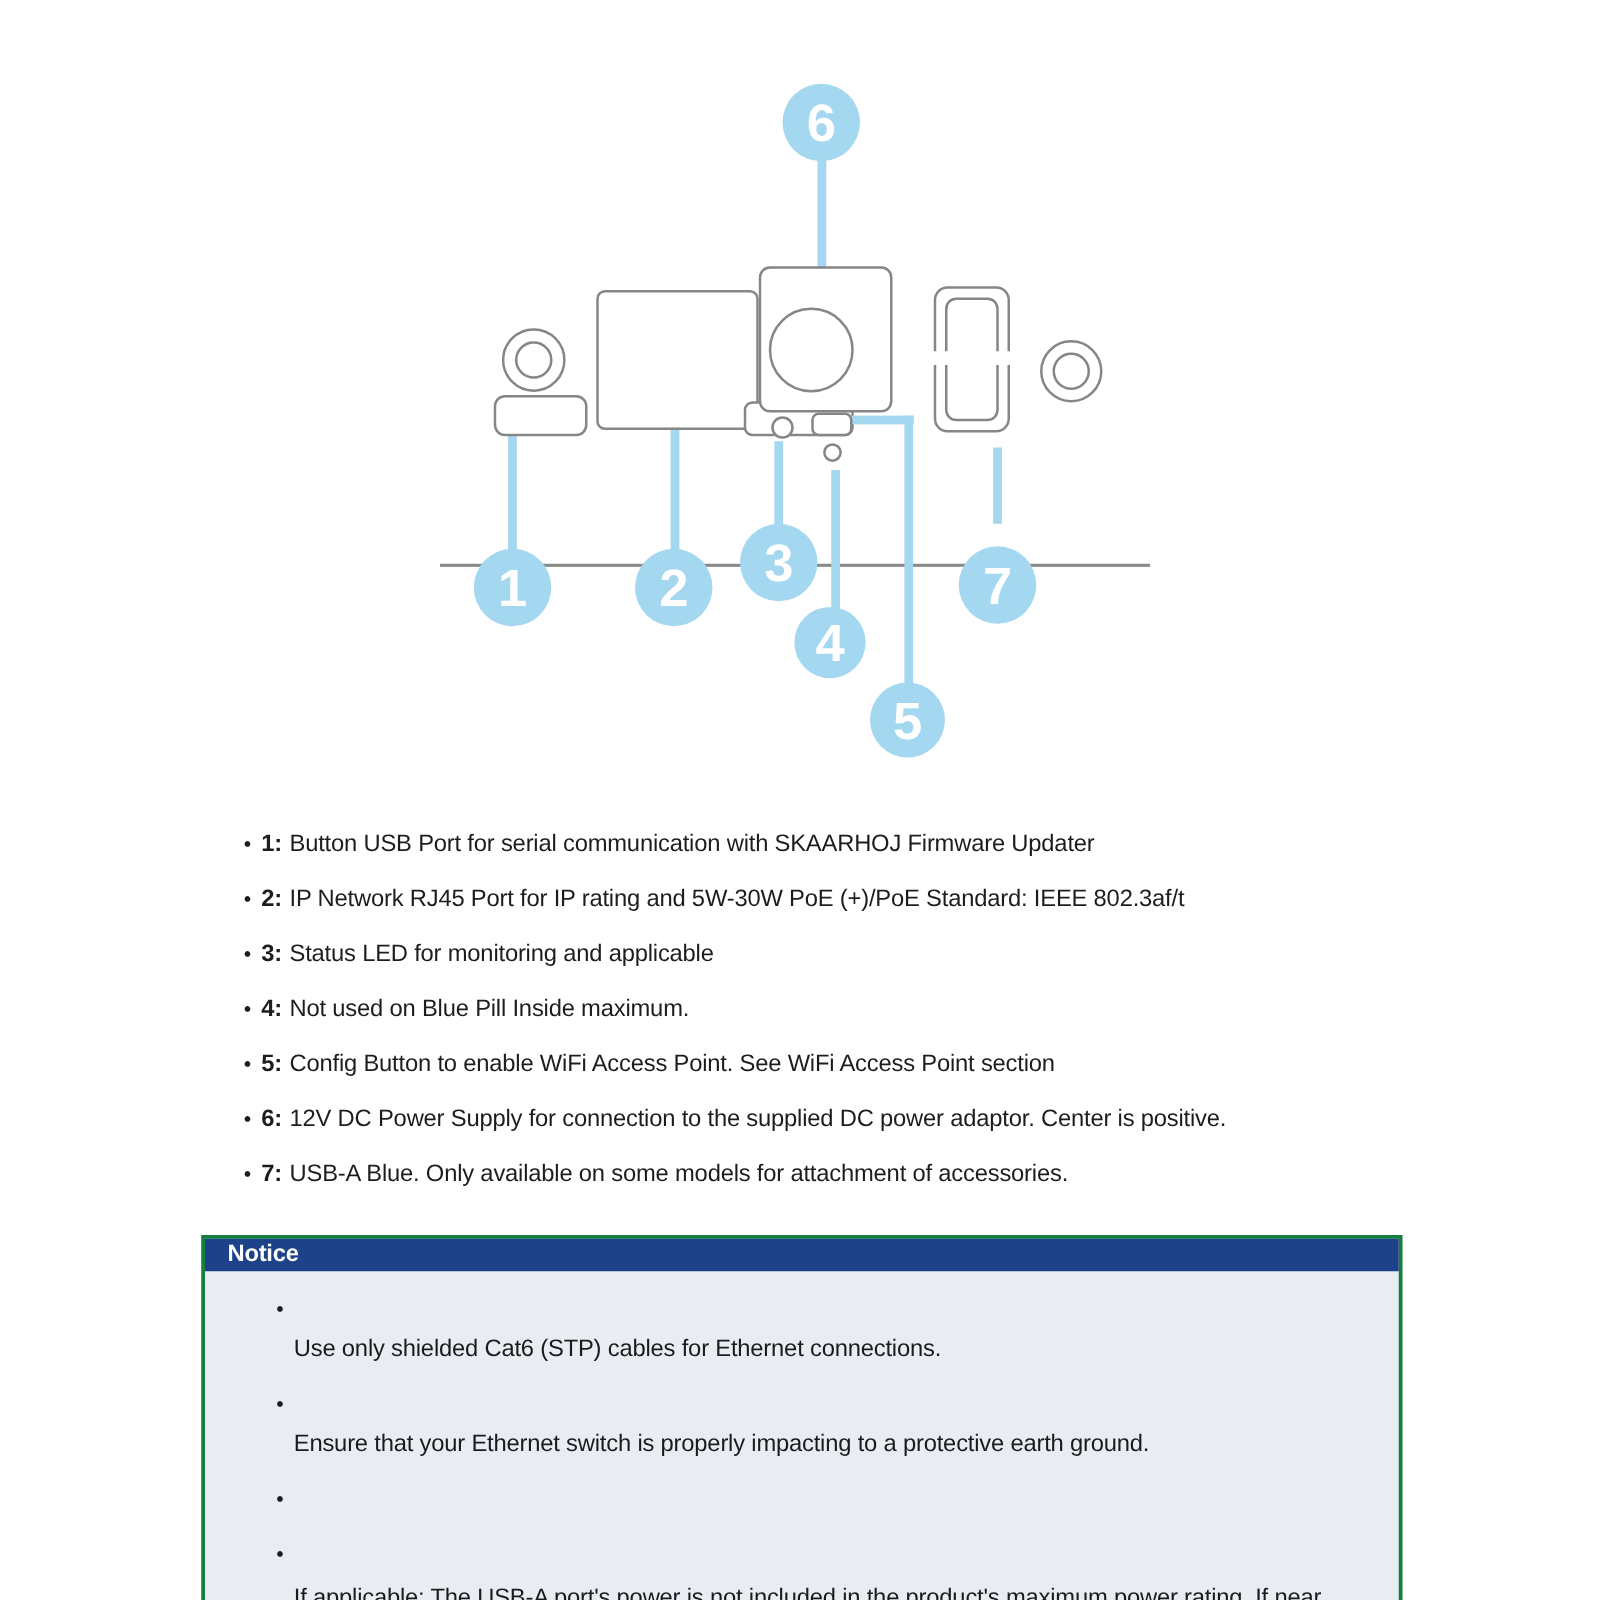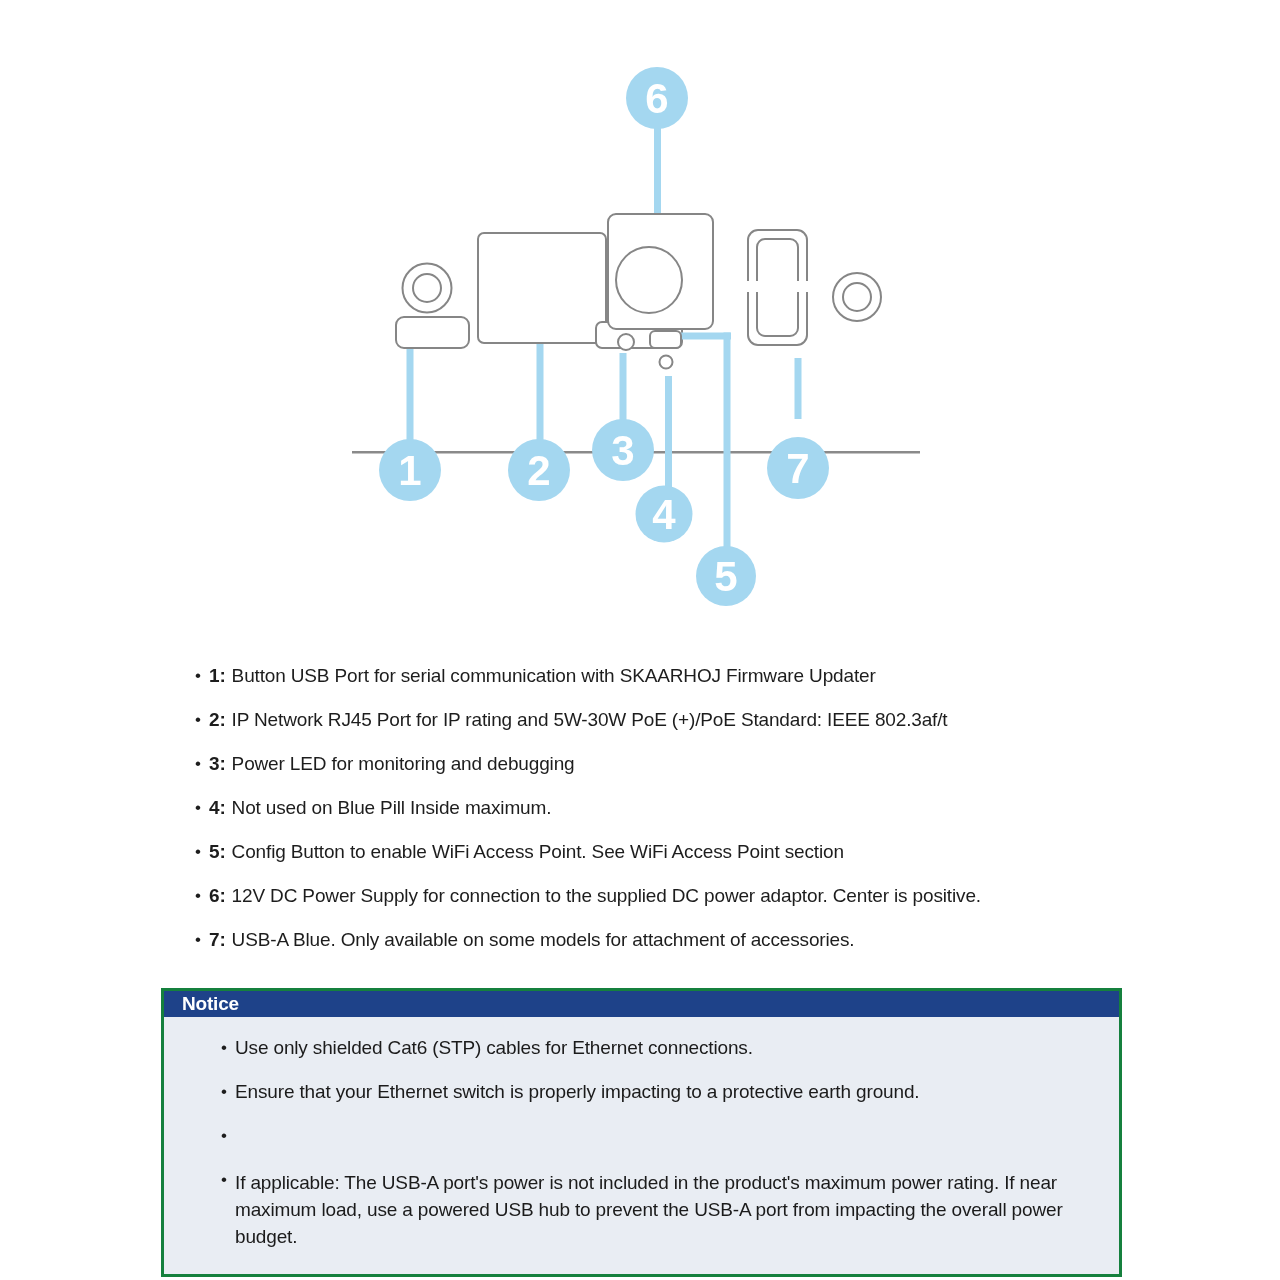--- a/index.html
+++ b/index.html
@@ -27,21 +27,21 @@
   .notice-header{
     background:#1e4289;color:#ffffff;font-weight:bold;font-size:19px;
     height:26px;line-height:25px;padding-left:18px;letter-spacing:-0.2px;
   }
   .notice-body{padding:20px 30px 24px 57px;}
   .notice-row{
     display:flex;align-items:flex-start;margin-bottom:23px;
     font-size:19px;line-height:21px;letter-spacing:-0.15px;color:#1b1b1b;
   }
   .notice-row:last-child{margin-bottom:0;}
-  .notice-row .text{max-width:880px;}
+  .notice-row .text{max-width:880px;margin-top:32px;}
   .notice-row.multi .text{line-height:27px;}
 </style>
 </head>
 <body>
 
 <div class="page">
 
   <svg class="diagram-svg" width="1280" height="645" viewBox="0 0 1280 645">
 
     <rect x="352" y="451" width="568" height="2.5" fill="#8a8a8a"></rect>
@@ -116,21 +116,21 @@
       <span class="text">Button USB Port for serial communication with SKAARHOJ Firmware Updater</span>
     </div>
     <div class="legend-row">
       <span class="bullet">•</span>
       <span class="legend-num">2:</span>
       <span class="text">IP Network RJ45 Port for IP rating and 5W-30W PoE (+)/PoE Standard: IEEE 802.3af/t</span>
     </div>
     <div class="legend-row">
       <span class="bullet">•</span>
       <span class="legend-num">3:</span>
-      <span class="text">Power LED for monitoring and debugging</span>
+      <span class="text">Status LED for monitoring and applicable</span>
     </div>
     <div class="legend-row">
       <span class="bullet">•</span>
       <span class="legend-num">4:</span>
       <span class="text">Not used on Blue Pill Inside maximum.</span>
     </div>
     <div class="legend-row">
       <span class="bullet">•</span>
       <span class="legend-num">5:</span>
       <span class="text">Config Button to enable WiFi Access Point. See WiFi Access Point section</span>

